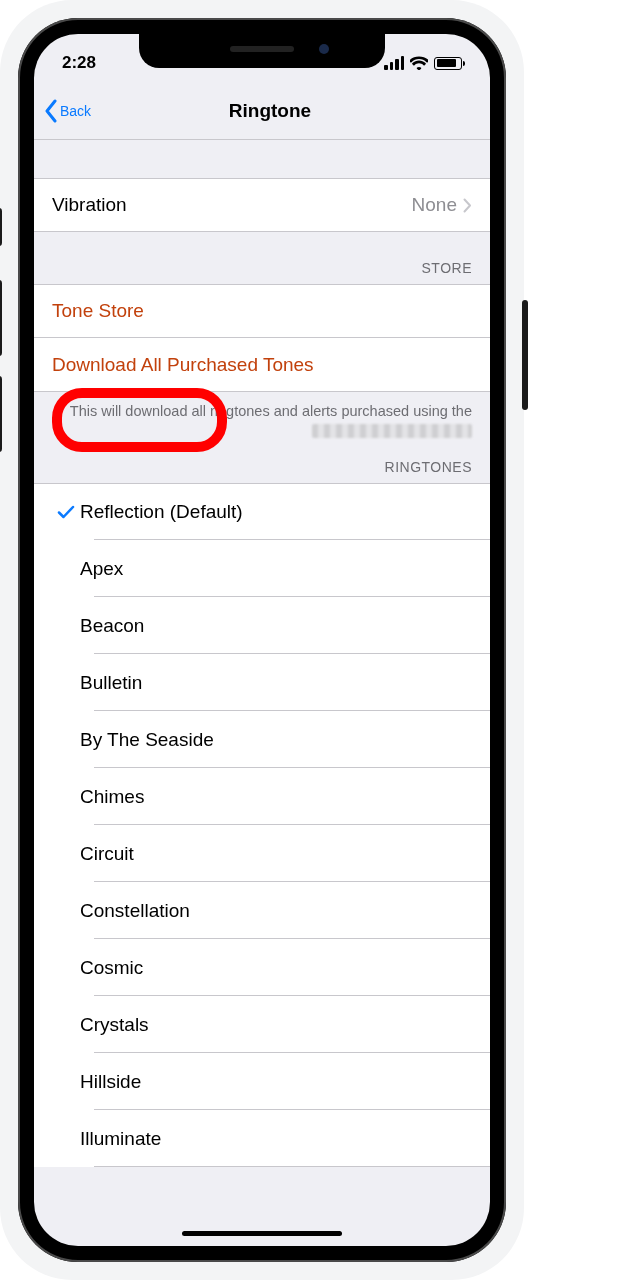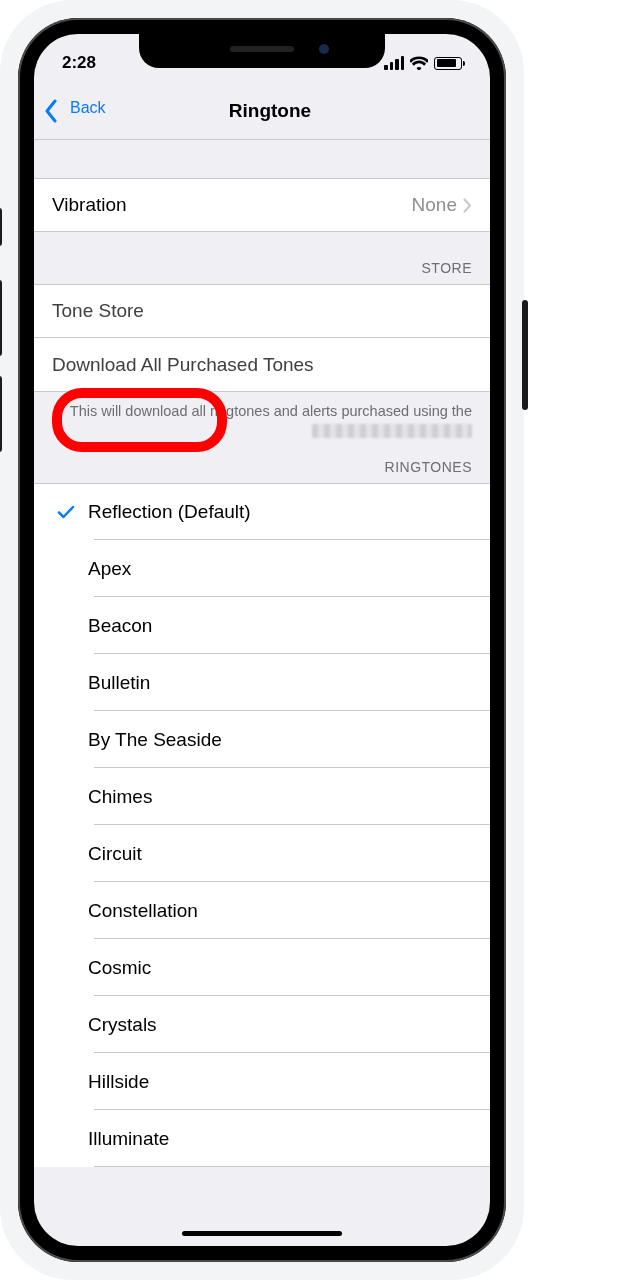--- a/index.html
+++ b/index.html
@@ -70,21 +70,21 @@
   .batt i { position:absolute; left:1.5px; top:1.5px; bottom:1.5px; width:75%; background:#000; border-radius:1px;}
 
   
   .navbar {
     position: relative; height: 58px;
     display: flex; align-items: center;
     border-bottom: 1px solid #c8c7cc;
     padding: 0 10px;
   }
   .back {
-    display: flex; color: #0a7aff; font-size: 16px; gap: 10px;
+    display: flex; align-items: center; color: #0a7aff; font-size: 14px;
   }
   .back svg { width: 14px; height: 24px; margin-right: 2px; }
   .title {
     position: absolute; left: 16px; right: 0; text-align: center;
     font-size: 19px; font-weight: 600; color: #000; pointer-events:none;
   }
 
   
   .content { position:absolute; top:106px; bottom:0; left:0; right:0; overflow:hidden;text-align:right; }
 
@@ -96,40 +96,40 @@
     padding: 0 18px;
     font-size: 19px;
     border-bottom: 1px solid #c8c7cc;
     position: relative;
   }
   .cell.first { border-top: 1px solid #c8c7cc; }
   .cell .label { color:#000; }
   .cell .value { margin-left:auto; color:#8e8e93; display:flex; align-items:center; gap:6px;}
   .chev { color:#c7c7cc; }
   .chev svg{width:9px;height:15px;display:block}
-  .cell.link .label { color:#404040; }
+  .cell.link .label { color:#c2410c; }
 
   .section-header {
     padding: 28px 18px 8px; font-size: 14px; letter-spacing: .5px;
     text-transform: uppercase; color: #6d6d72; margin-left: 48px;
   }
   .section-header.no-top { padding-top: 18px; }
   .footer-note {
     padding: 10px 18px 0; font-size: 14.5px; color: #6d6d72; line-height: 1.35;
   }
   .redact {
     display:inline-block; width:160px; height:14px; vertical-align:-2px;
     background: repeating-linear-gradient(90deg,#cfcfd2 0 6px,#e3e3e6 6px 12px);
     filter: blur(1px); border-radius:2px;
   }
 
   
   .rt-row {
     background:#fff; min-height: 57px;
-    display:flex; align-items:center; gap: 8px;
+    display:flex; align-items:center; 
     padding: 0 18px 0 18px;
     font-size: 19px;
     position: relative;
   }
   .rt-row.first { border-top: 1px solid #c8c7cc; }
   .rt-row::after{
     content:""; position:absolute; left:60px; right:0; bottom:0;
     height:1px; background:#c8c7cc;
   }
   .rt-check { color:#0a7aff; width:28px; display:flex; justify-content:center;}

